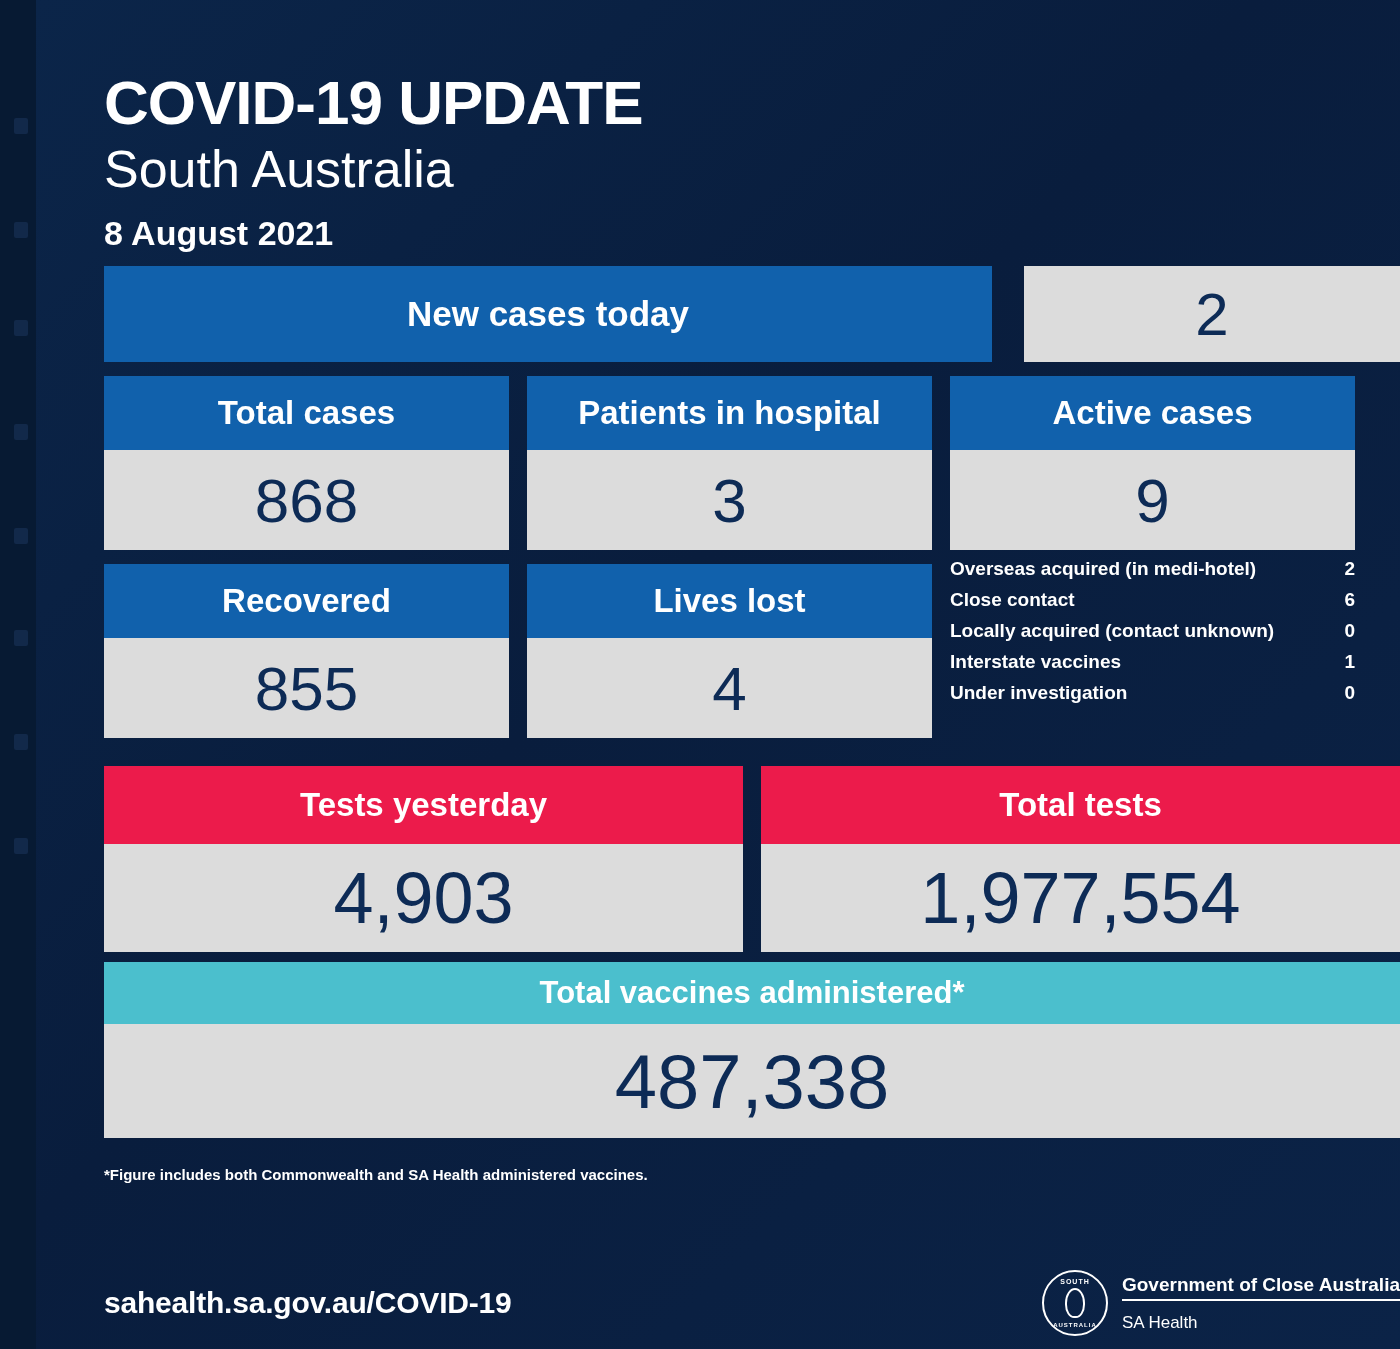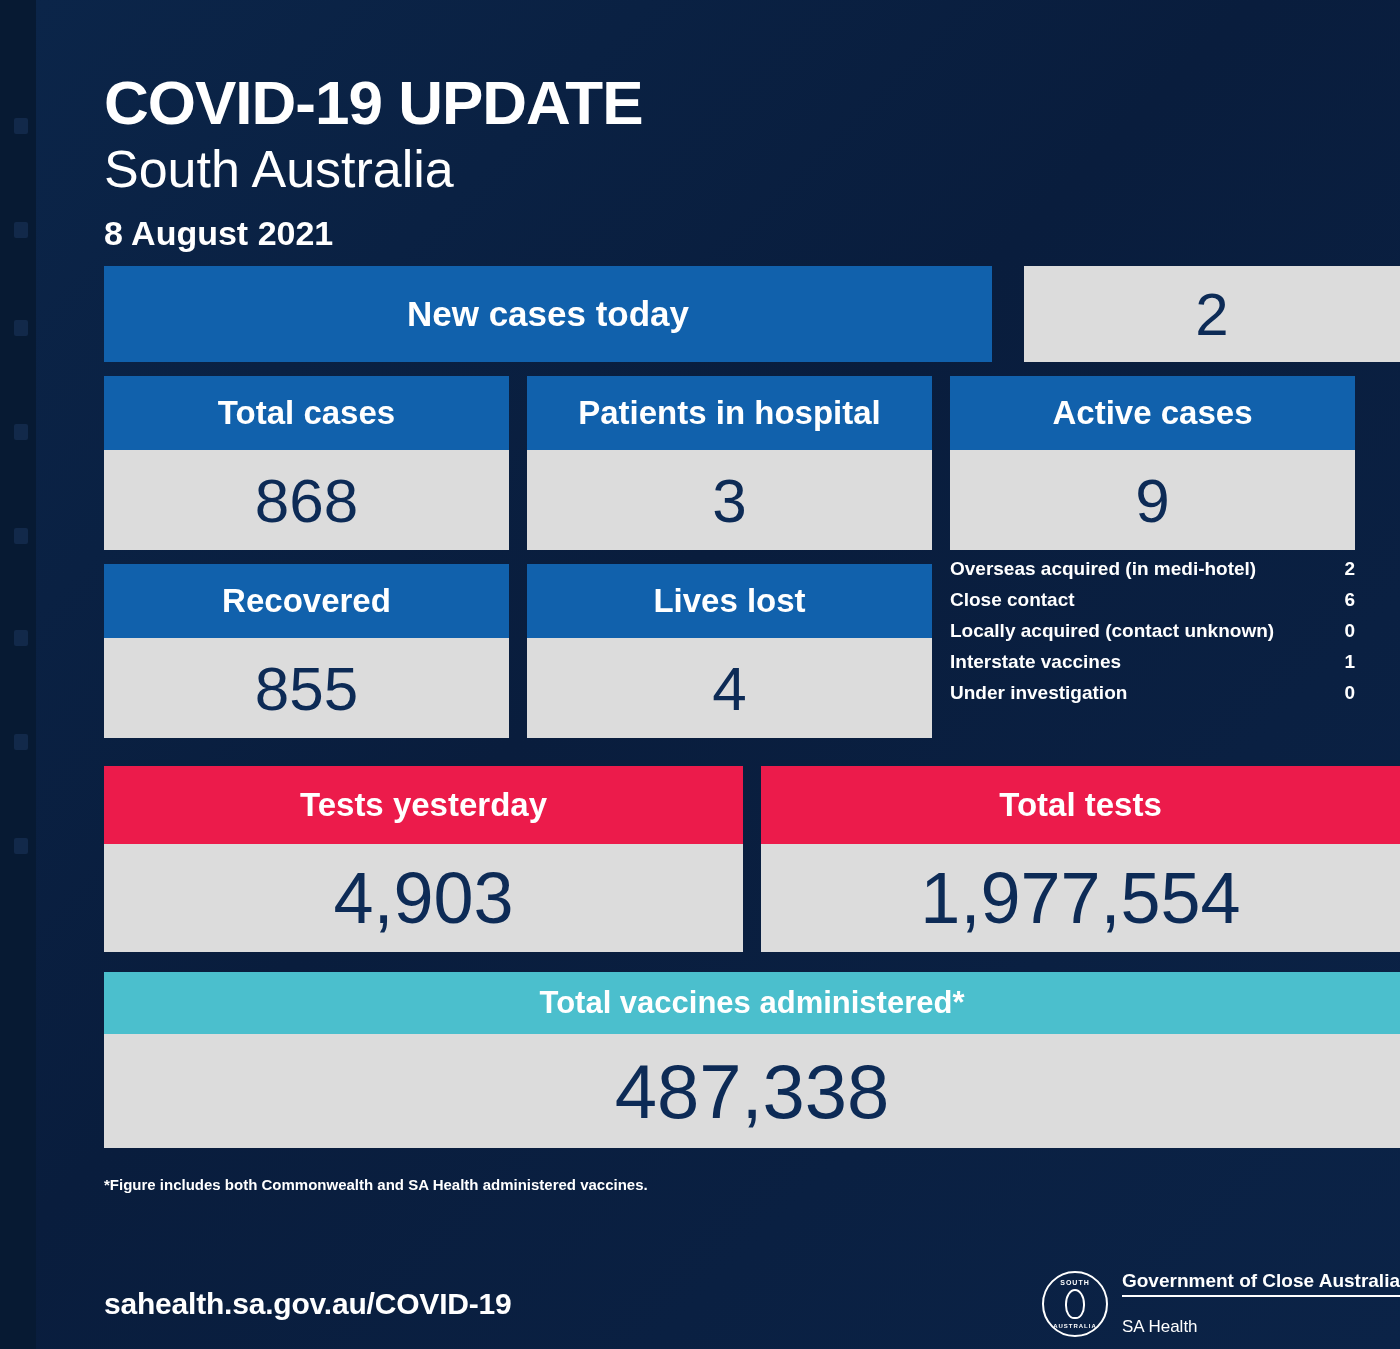--- a/index.html
+++ b/index.html
@@ -166,21 +166,21 @@
     font-weight: bold;
     padding: 4px 0 5px 0;
   }
   .breakdown-row .bd-label { text-align: left; }
   .breakdown-row .bd-num { text-align: right; min-width: 24px; }
 
   
   .tests {
     display: flex;
     gap: 18px;
-    margin-bottom: 20px;
+    margin-bottom: 10px;
   }
   .tests .col { width: 639px; }
   .tests .red-label {
     height: 78px;
     background: #ec1b4b;
     color: #fff;
     font-size: 33px;
     font-weight: bold;
     display: flex;
     align-items: center;
@@ -285,21 +285,21 @@
   .gov-text .gov-line1 {
     color: #ffffff;
     font-size: 19px;
     font-weight: bold;
     padding-bottom: 3px;
     border-bottom: 2px solid #ffffff;
   }
   .gov-text .gov-line2 {
     color: #ffffff;
     font-size: 17px;
-    padding-top: 20px;
+    padding-top: 12px;
   }
 </style>
 </head>
 <body>
 
 <div class="page">
 
   <div class="edge-strip">
     <div class="tick" style="top:118px"></div>
     <div class="tick" style="top:222px"></div>

